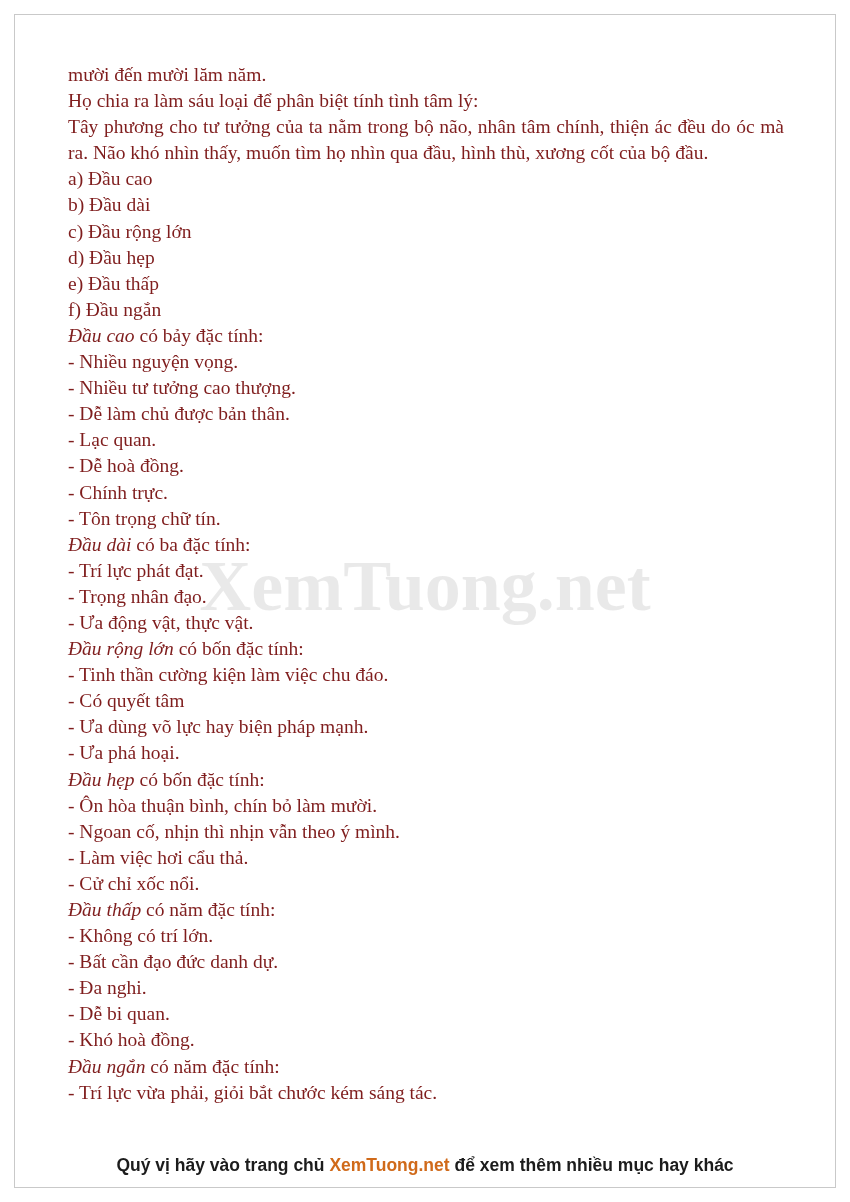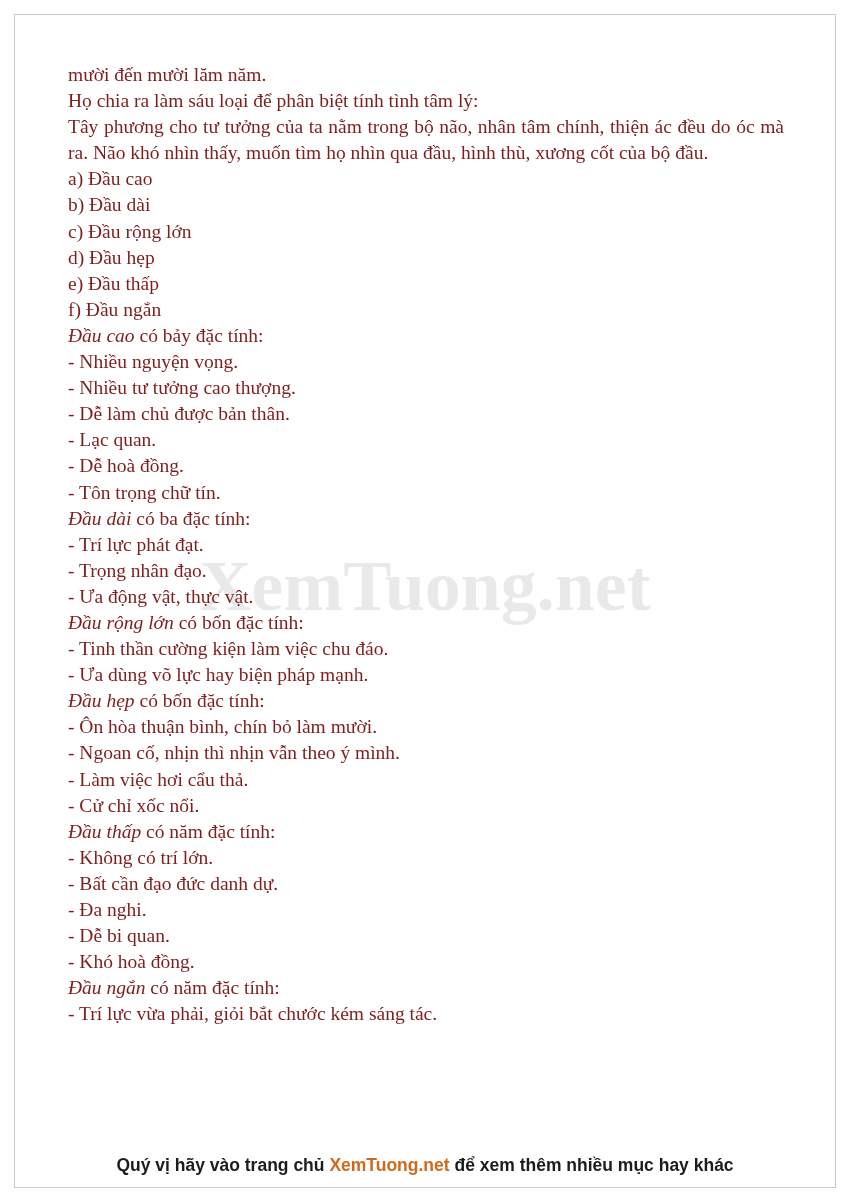--- a/index.html
+++ b/index.html
@@ -109,30 +109,33 @@
     <div class="line para">d) Đầu hẹp</div>
     <div class="line para">e) Đầu thấp</div>
     <div class="line para">f) Đầu ngắn</div>
 
     <div class="line para"><span class="ital">Đầu cao</span><span> có bảy đặc tính:</span></div>
     <div class="line para">- Nhiều nguyện vọng.</div>
     <div class="line para">- Nhiều tư tưởng cao thượng.</div>
     <div class="line para">- Dễ làm chủ được bản thân.</div>
     <div class="line para">- Lạc quan.</div>
     <div class="line para">- Dễ hoà đồng.</div>
+    <div class="line para">- Chính trực.</div>
     <div class="line para">- Tôn trọng chữ tín.</div>
 
     <div class="line para"><span class="ital">Đầu dài</span><span> có ba đặc tính:</span></div>
     <div class="line para">- Trí lực phát đạt.</div>
     <div class="line para">- Trọng nhân đạo.</div>
     <div class="line para">- Ưa động vật, thực vật.</div>
 
     <div class="line para"><span class="ital">Đầu rộng lớn</span><span> có bốn đặc tính:</span></div>
     <div class="line para">- Tinh thần cường kiện làm việc chu đáo.</div>
+    <div class="line para">- Có quyết tâm</div>
     <div class="line para">- Ưa dùng võ lực hay biện pháp mạnh.</div>
+    <div class="line para">- Ưa phá hoại.</div>
 
     <div class="line para"><span class="ital">Đầu hẹp</span><span> có bốn đặc tính:</span></div>
     <div class="line para">- Ôn hòa thuận bình, chín bỏ làm mười.</div>
     <div class="line para">- Ngoan cố, nhịn thì nhịn vẫn theo ý mình.</div>
     <div class="line para">- Làm việc hơi cẩu thả.</div>
     <div class="line para">- Cử chỉ xốc nổi.</div>
 
     <div class="line para"><span class="ital">Đầu thấp</span><span> có năm đặc tính:</span></div>
     <div class="line para">- Không có trí lớn.</div>
     <div class="line para">- Bất cần đạo đức danh dự.</div>

